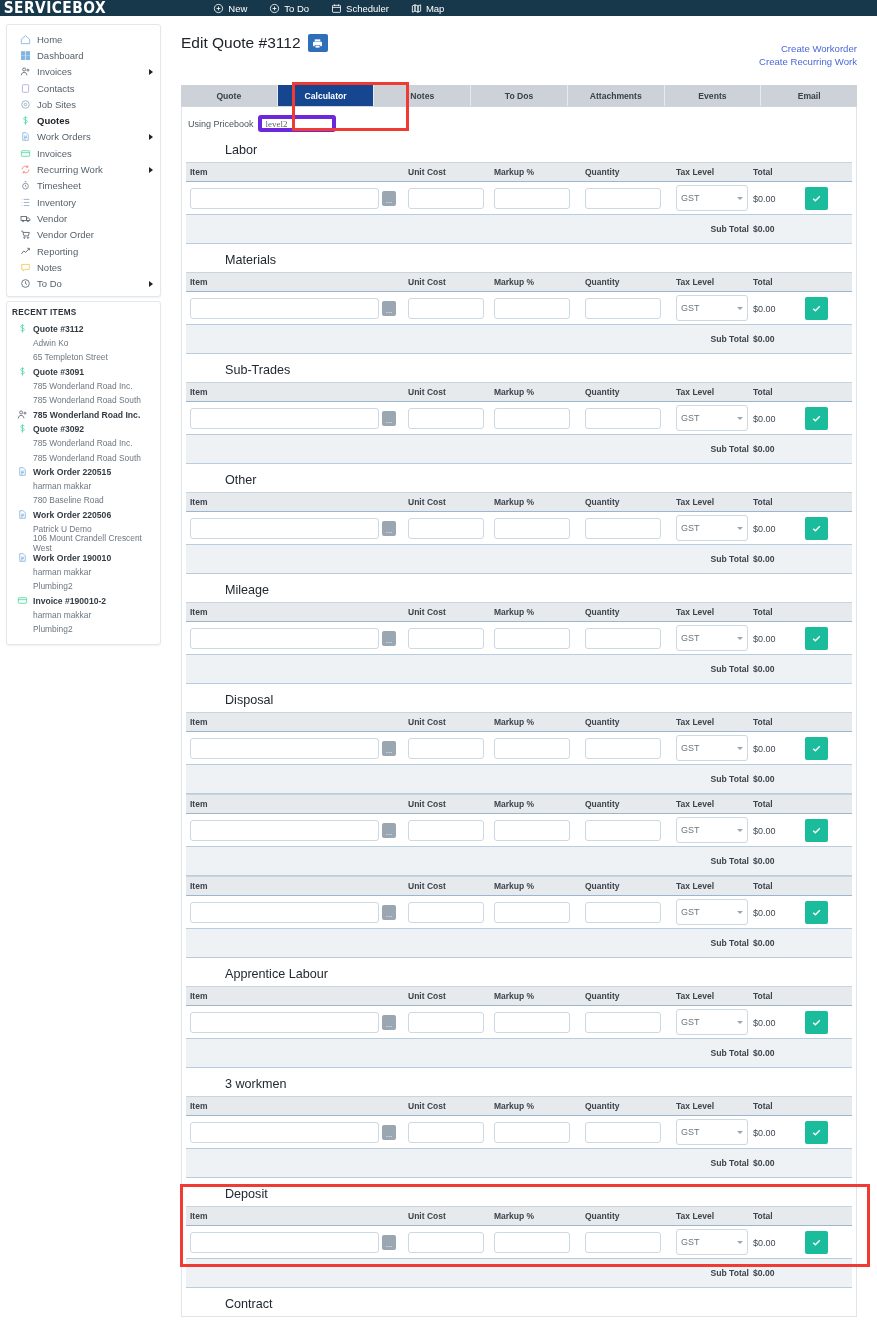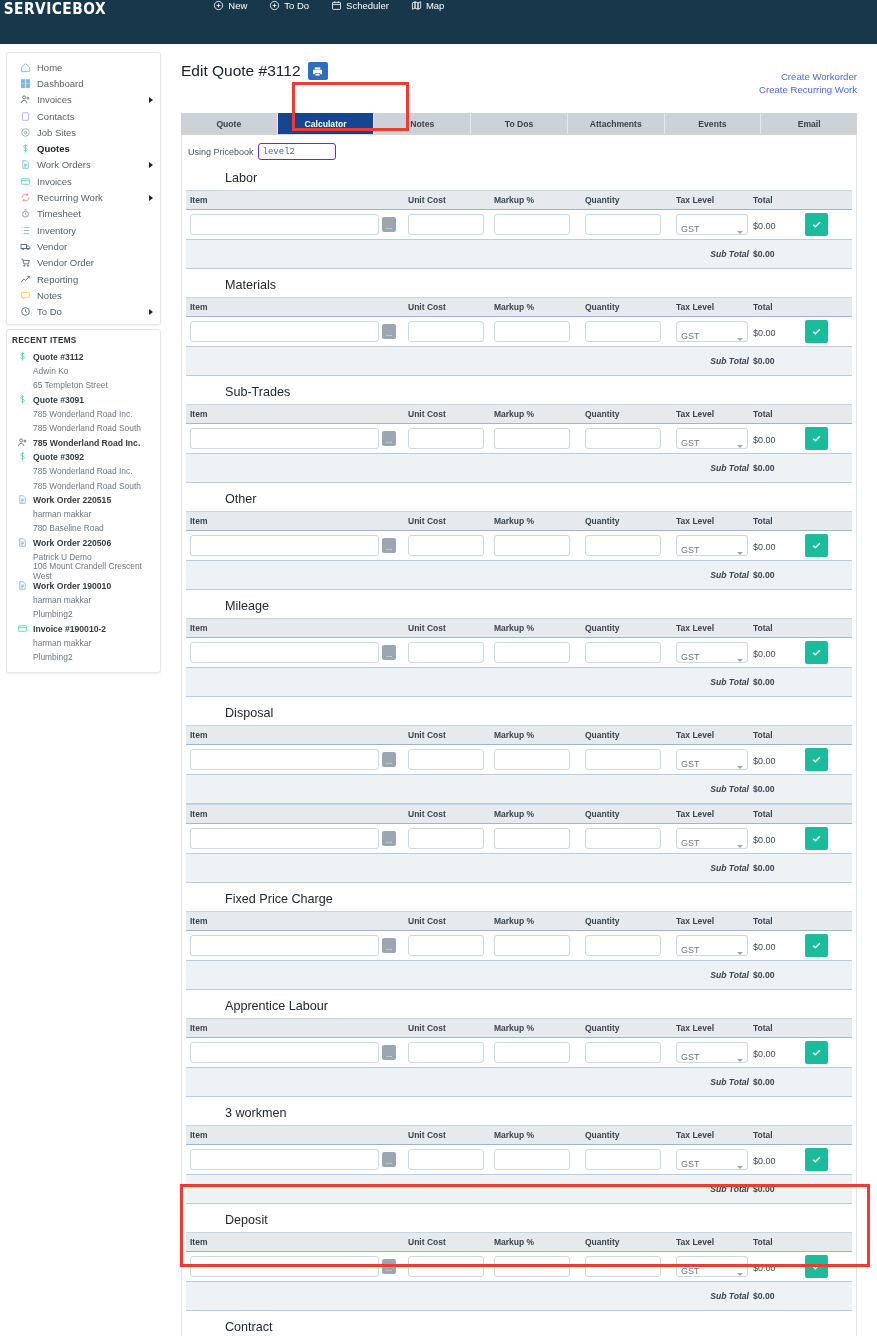--- a/index.html
+++ b/index.html
@@ -9,21 +9,21 @@
     font-family:"Liberation Sans", sans-serif;
     background:#ffffff;
     color:#3a3a3a;
     font-size:11px;
     overflow:hidden;
     position:relative;
   }
 
   
   .topbar{
-    height:44px; background:#17374a; display:flex; align-items:flex-start;
+    height:16px; background:#17374a; display:flex; align-items:center;
     position:relative;
   }
   .logo{
     color:#fff; font-weight:bold; font-size:15px; letter-spacing:.5px;
     padding-left:4px; font-family:"DejaVu Sans", sans-serif;
     transform:scaleX(.92); transform-origin:left center;
     white-space:nowrap;
   }
   .topnav{ display:flex; align-items:center; gap:22px; margin-left:98px; }
   .topnav-item{ display:flex; align-items:center; gap:4px; color:#fff; font-size:9.5px; white-space:nowrap; cursor:pointer;}
@@ -78,22 +78,22 @@
     font-size:8.6px; font-weight:bold; border-right:1px solid #e8ebee; cursor:pointer;text-align:center;
   }
   .tab:last-child{ border-right:none; }
   .tab.active{ background:#15468f; color:#fff; }
 
   .panel{ background:#fff; border:1px solid #e0e5ea; border-top:none; padding:8px 2px 0 2px;}
 
   .pricebook-row{ display:flex; align-items:center; gap:4px; padding:0 0 2px 4px;}
   .pricebook-label{ font-size:9px; color:#4b545d;}
   .pricebook-input{
-    width:78px; height:17px; border:1px solid #6d28d9; border-radius:3px;
-    font-size:9px; color:#5c666f; padding:0 4px; font-family:Liberation Mono, monospace;
+    width:78px; height:17px; border:4px solid #6d28d9; border-radius:3px;
+    font-size:9px; color:#5c666f; padding:0 4px; font-family:Liberation Serif, serif;
     background:#fff;
   }
 
   .section{ padding:0 2px; }
   .section-title{ font-size:12.6px; color:#222831; padding:9px 2px 5px 4px; font-weight:normal;margin-left:35px;}
   table.calc{ width:100%; border-collapse:collapse; table-layout:fixed; }
   table.calc th{
     background:#e7eaed; font-size:8.5px; font-weight:bold; color:#3b444c;
     text-align:left; padding:4px 0 4px 4px; border-top:1px solid #c8d4df; border-bottom:1px solid #9cb6cf;
     height:16px;
@@ -109,31 +109,31 @@
   }
   .inp-item{ width:189px; }
   .inp-num{ width:76px; }
   .dots{
     width:14px; height:15px; background:#9aa7b3; border-radius:2px; color:#fff;
     font-size:8px; display:flex; align-items:flex-end; justify-content:center; line-height:8px;
     padding-bottom:1px; cursor:pointer;
   }
   .sel{
     width:72px; height:21px; border:1px solid #ccd8e2; border-radius:3px; background:#fff;
-    font-size:9px; color:#6b7680; padding:0 4px; display:flex; align-items:flex-end;
+    font-size:9px; color:#6b7680; padding:12px 4px; display:flex; align-items:center;
     justify-content:space-between; cursor:pointer;
   }
   .chev{ width:0;height:0;border-top:3.5px solid #9aa7b3;border-left:3.5px solid transparent;border-right:3.5px solid transparent;}
   .total-val{ font-size:9px; color:#3e474f; }
   .okbtn{
     width:23px;height:23px;background:#1abc9c;border-radius:2px;
     display:flex;align-items:center;justify-content:center;cursor:pointer;
   }
   .subtotal-row td{ background:#eef2f5; border-bottom:1px solid #b9cddf; height:17px; padding:0 0 0 4px;}
-  .st-label{ text-align:right; font-size:8.6px; font-weight:bold; color:#3b444c; padding-right:6px;font-style:italic;}
+  .st-label{ text-align:right; font-size:8.6px; font-weight:bold; color:#3b444c; padding-right:6px;}
   .st-val{ font-size:8.6px; font-weight:bold; color:#3b444c;}
 
   
   .annot{ position:absolute; border:3px solid #ef3b33; pointer-events:none; z-index:40;}
   #annot-tab{ left:292px; top:82px; width:117px; height:49px;}
   #annot-contract{ left:180px; top:1184px; width:690px; height:83px;}
 </style>
 </head>
 <body>
 
@@ -834,21 +834,20 @@
       <tr class="subtotal-row">
     <td colspan="4"></td>
     <td class="st-label">Sub Total</td>
     <td class="st-val">$0.00</td>
     <td></td>
                 </tr>
     </tbody>
             </table>
   </div>
           <div class="section">
-    <div class="section-title">Fixed Price Charge</div>
     <table class="calc">
       <tbody>
                 <tr>
     <th class="c-item">Item</th>
     <th class="c-unit">Unit Cost</th>
     <th class="c-mark">Markup %</th>
     <th class="c-qty">Quantity</th>
     <th class="c-tax">Tax Level</th>
     <th class="c-total">Total</th>
     <th class="c-act"></th>

